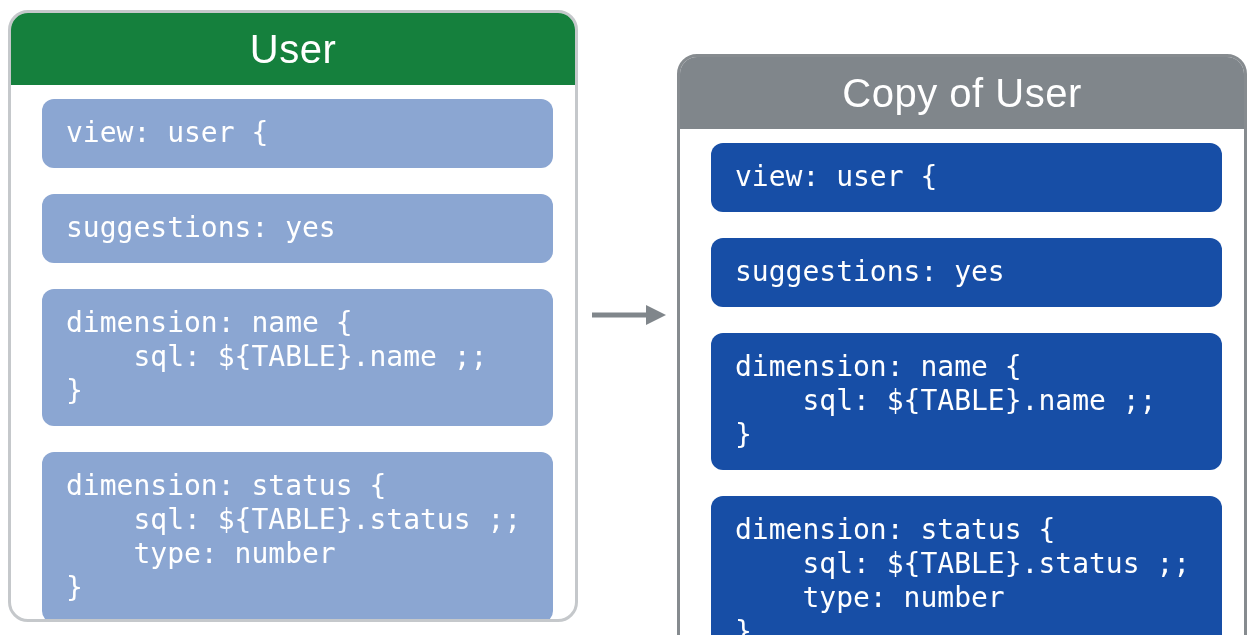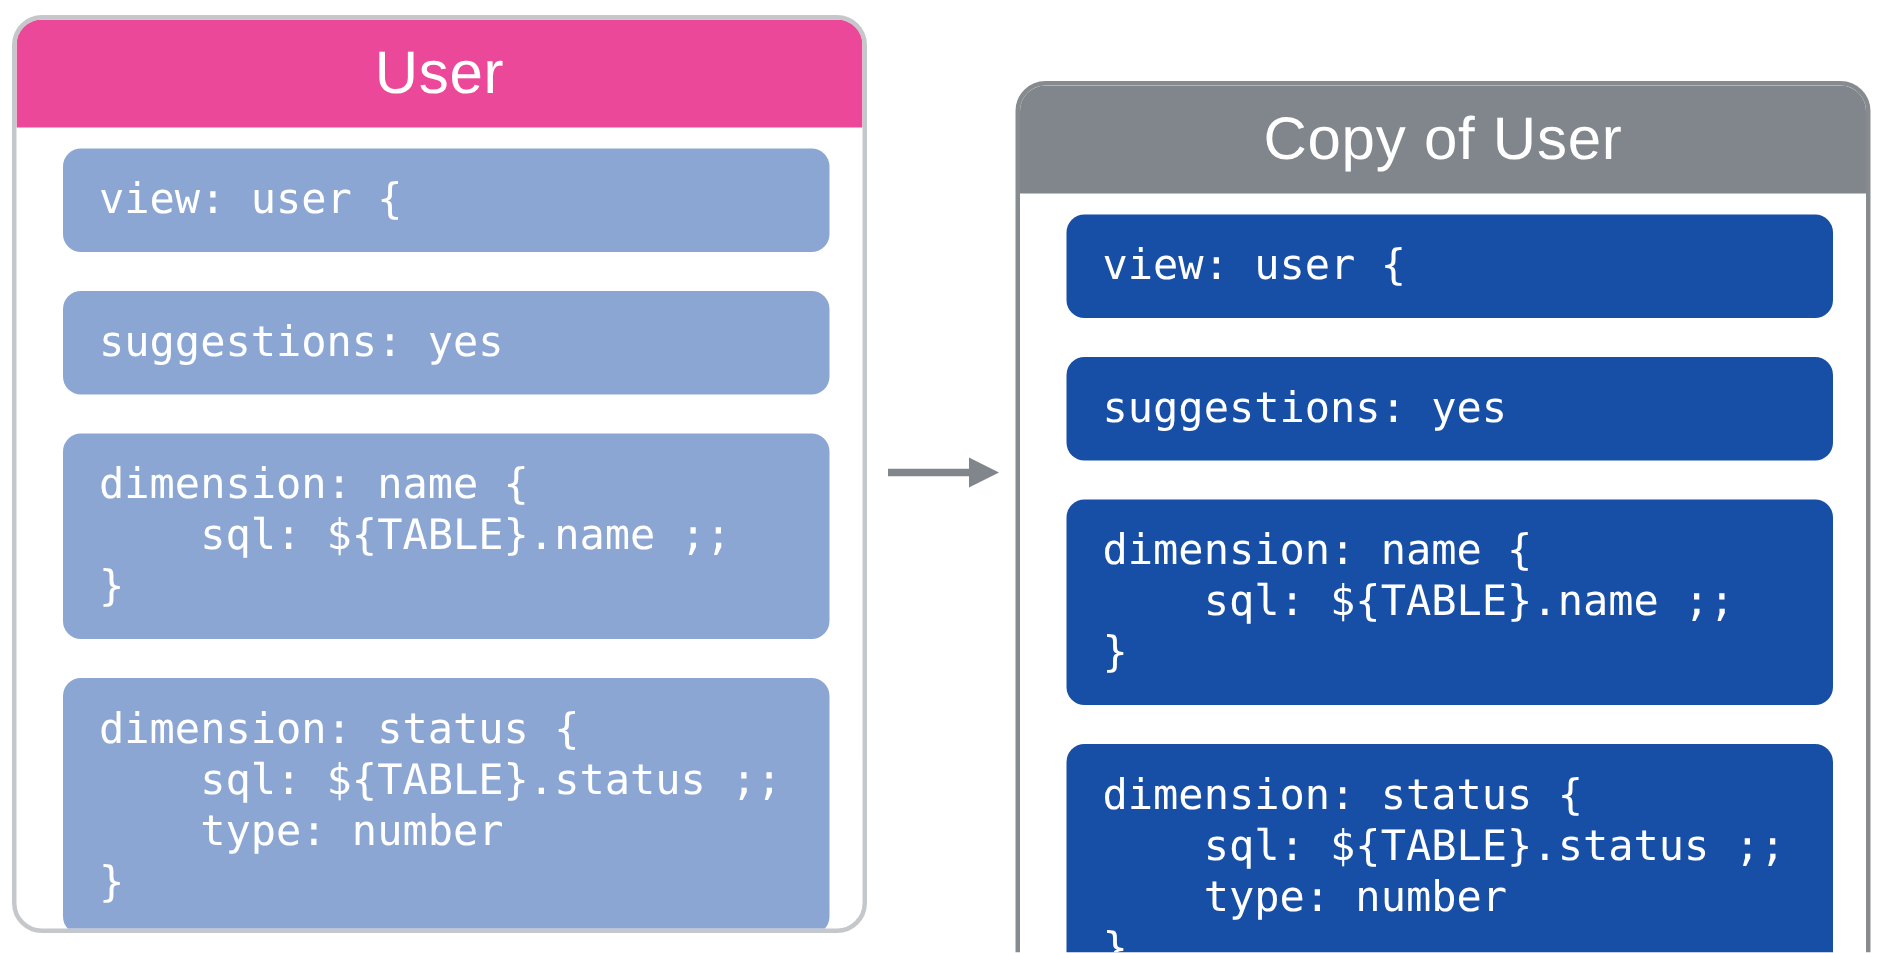--- a/index.html
+++ b/index.html
@@ -26,21 +26,21 @@
     height: 72px;
     display: flex;
     align-items: center;
     justify-content: center;
     font-family: "Liberation Sans", sans-serif;
     font-size: 40px;
     font-weight: 400;
     letter-spacing: 0.5px;
     color: #ffffff;
   }
-  .panel-left  .panel-header { background: #ec4899; }
+  .panel-left  .panel-header { background: #15803d; }
   .panel-right .panel-header { background: #80868b; }
   .panel-body {
     padding: 14px 22px 0 31px;
     display: flex;
     flex-direction: column;
     gap: 26px;
   }
   .code-block {
     margin: 0;
     border-radius: 12px;

